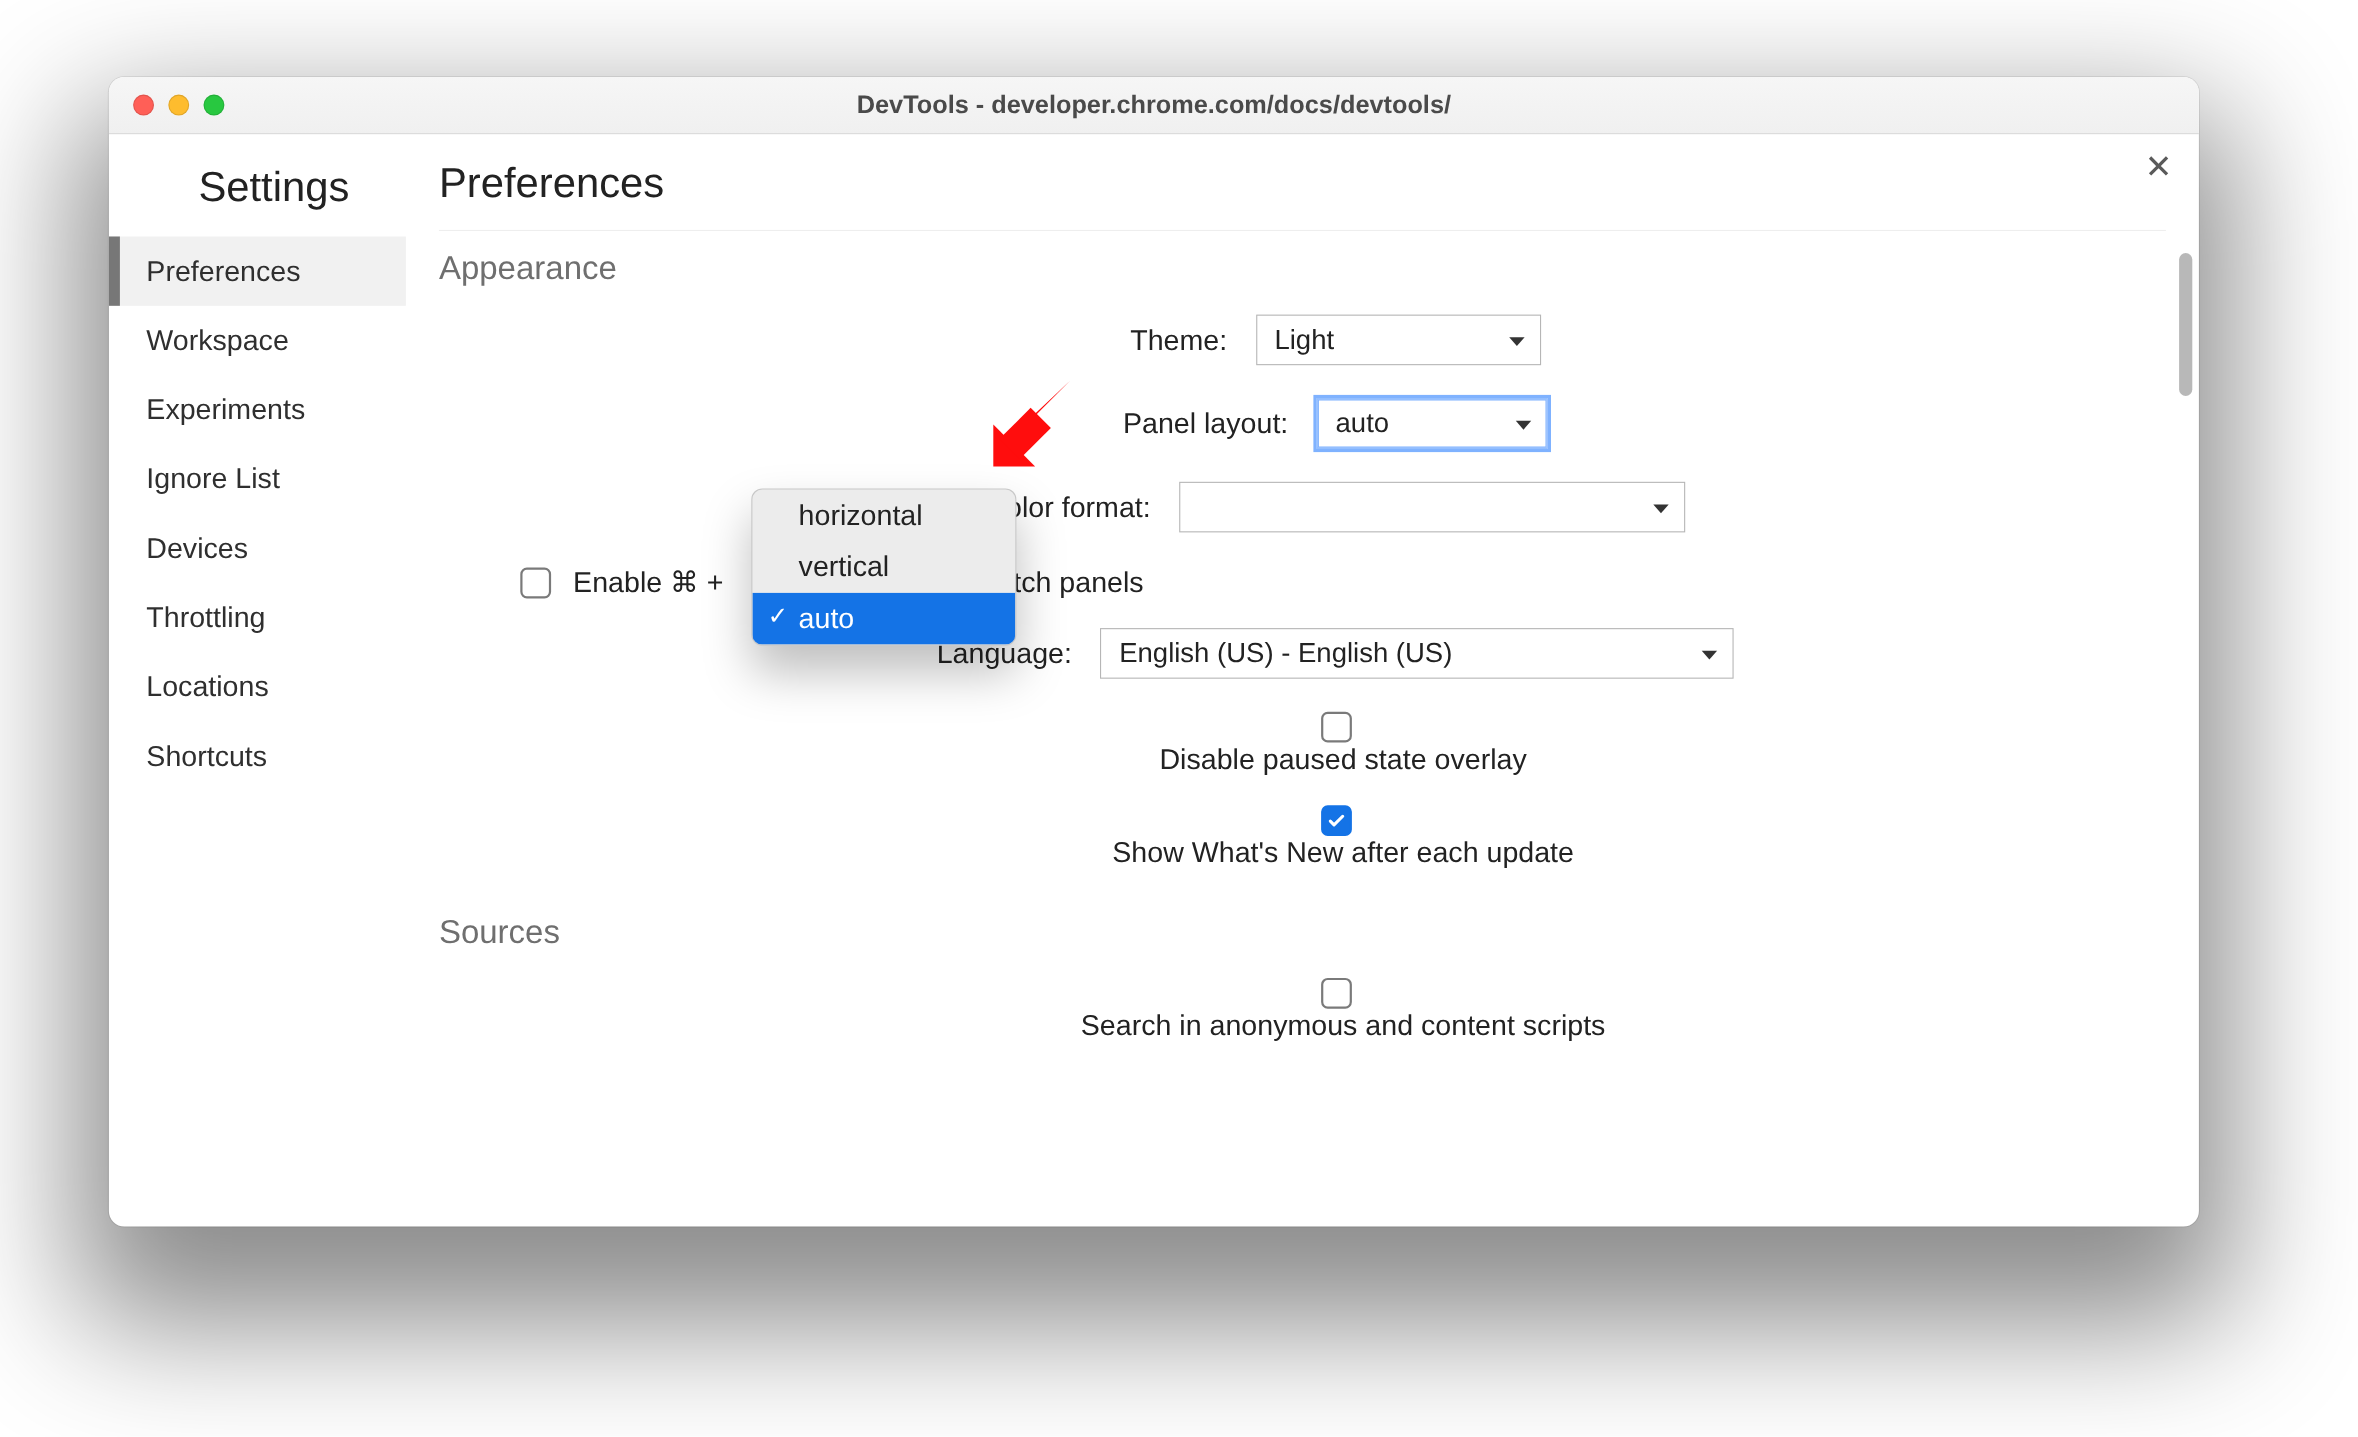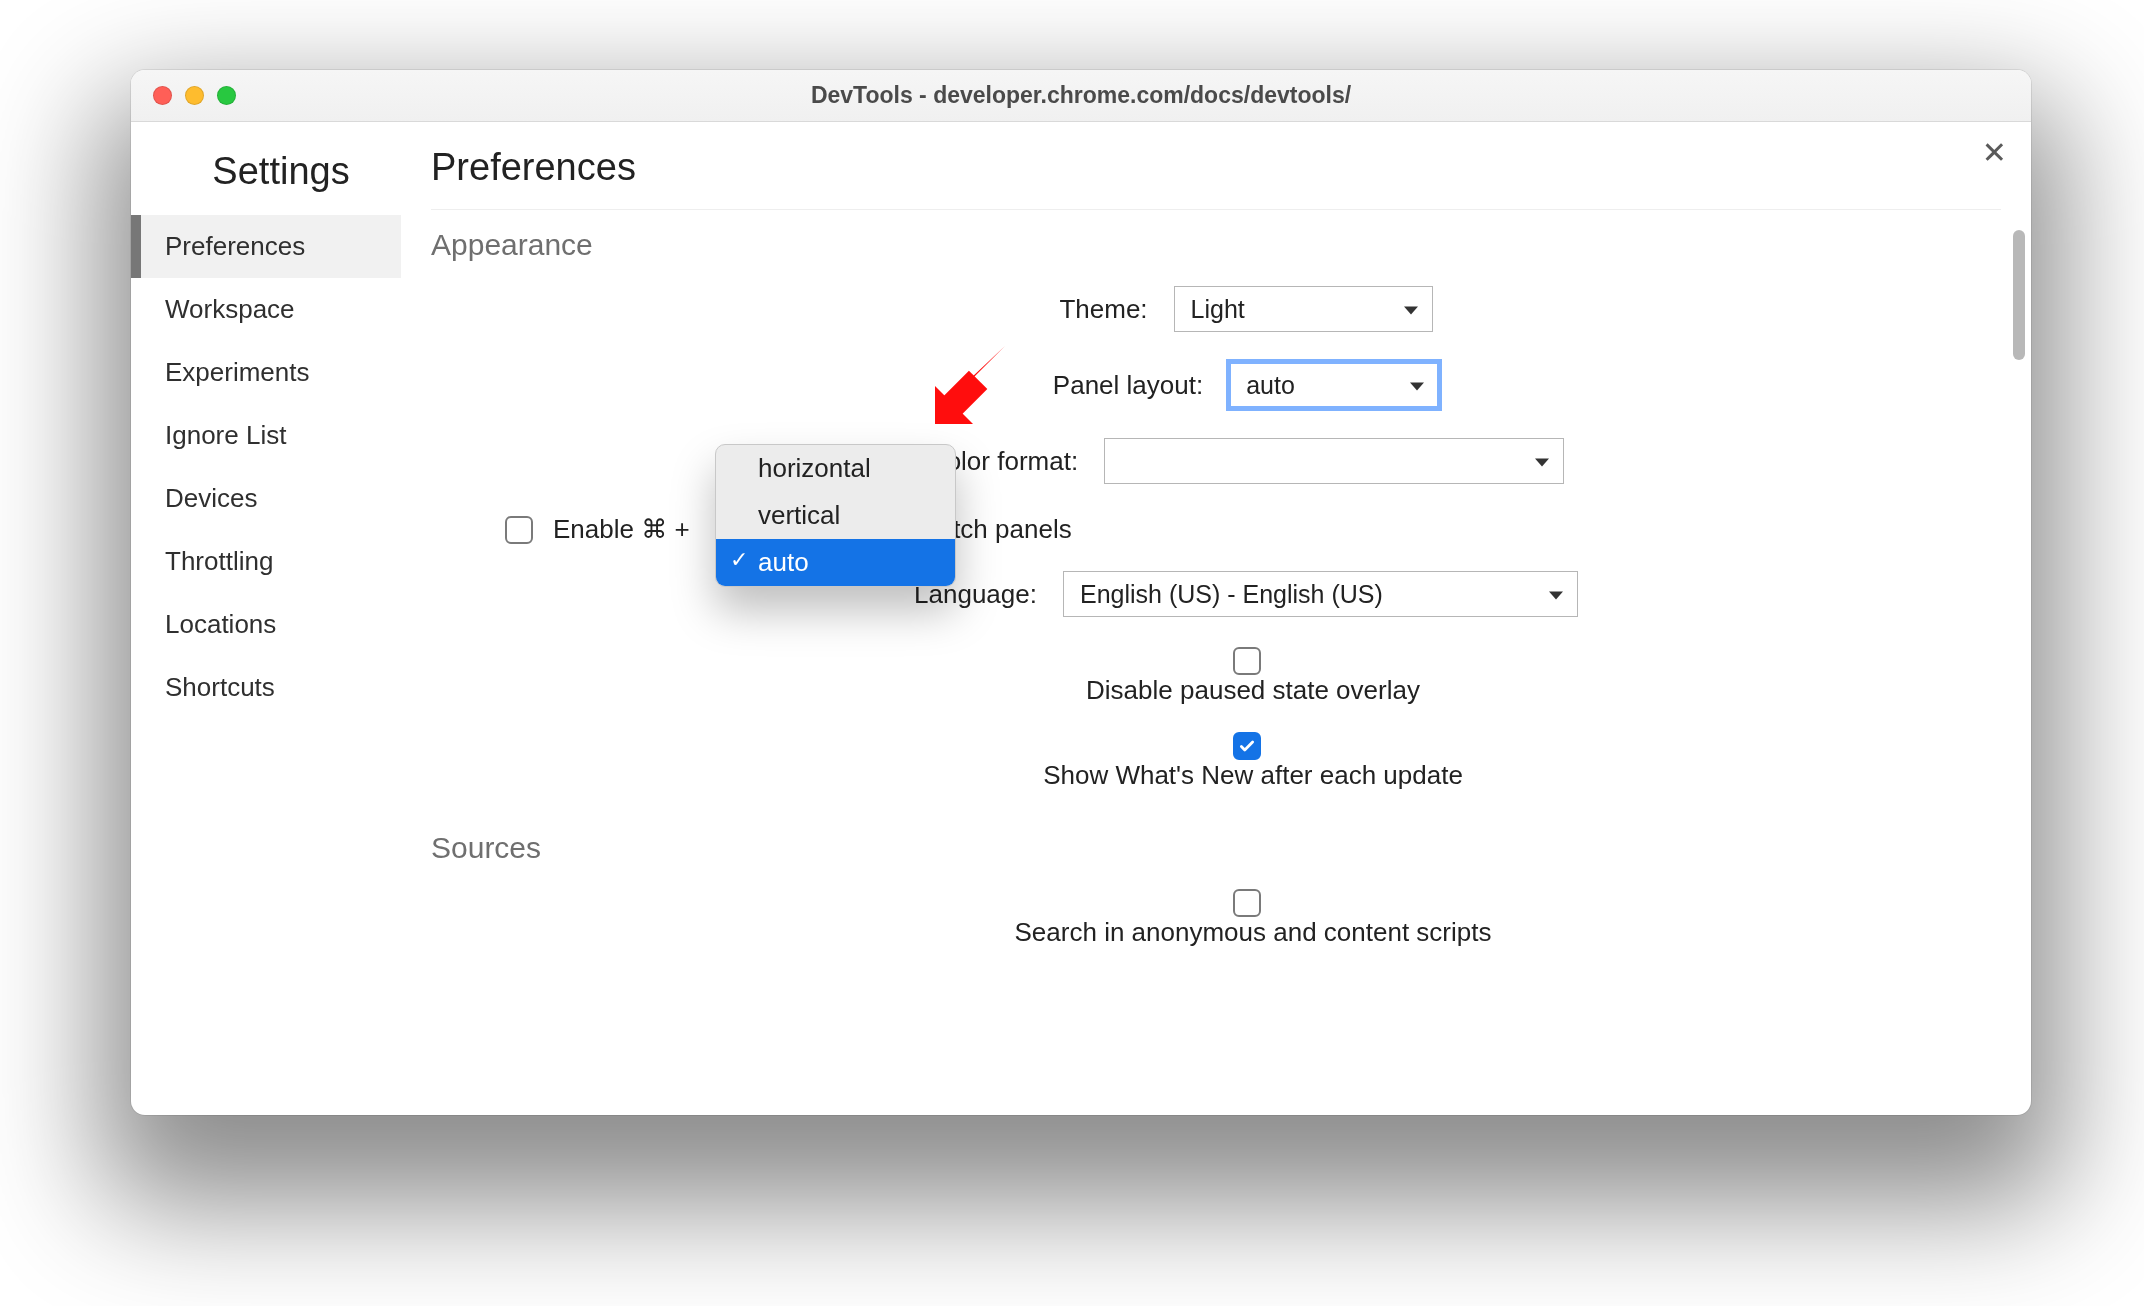--- a/index.html
+++ b/index.html
@@ -9,21 +9,21 @@
     font-family: -apple-system, BlinkMacSystemFont, "Segoe UI", Helvetica, Arial, sans-serif;
     background: transparent;
   }
   .stage {
     position: relative;
     width: 2144px;
     height: 1306px;
   }
   .window {
     position: absolute;
-    left: 131px;
+    left: 99px;
     top: 70px;
     width: 1900px;
     height: 1045px;
     background: #ffffff;
     border-radius: 14px;
     box-shadow: 0 60px 120px 30px rgba(0,0,0,0.45), 0 0 0 1px rgba(0,0,0,0.08);
     overflow: hidden;
     display: flex;
     flex-direction: column;
   }
@@ -265,21 +265,21 @@
             <div class="cb">
               
             </div>
             <span>Enable ⌘ +</span>
             <span style="width:210px"></span>
             <span> switch panels</span>
           </div>
 
           <div class="row">
             <span class="lbl">Language:</span>
-            <div class="select" style="width:515px">
+            <div class="select" style="width:576px">
               <span>English (US) - English (US)</span>
               <span class="caret"></span>
             </div>
           </div>
 
           <div class="checkbox-row">
             <div class="cb">
               
             </div>
             <span>Disable paused state overlay</span>

